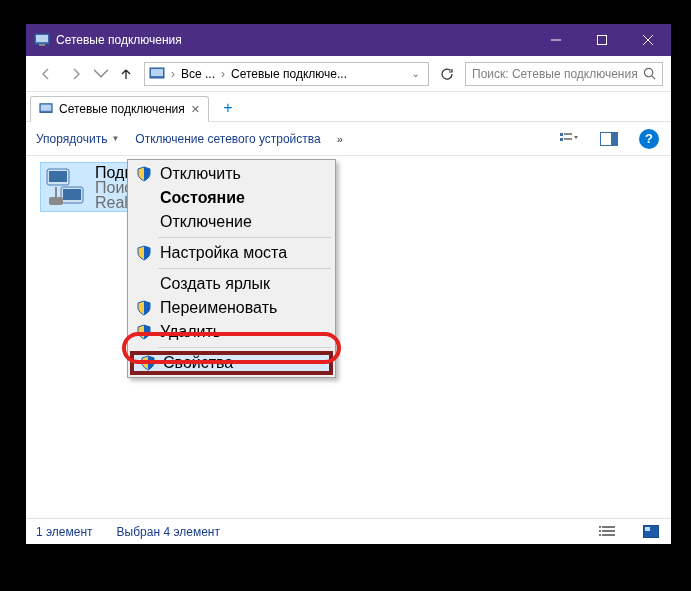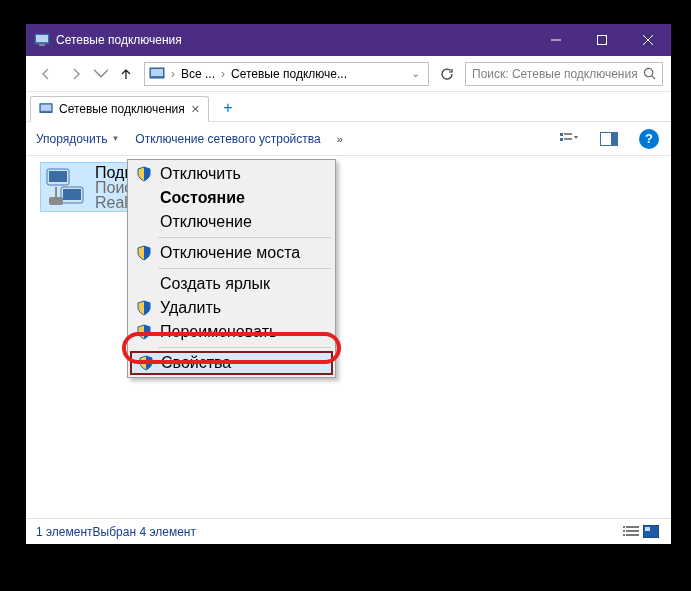--- a/index.html
+++ b/index.html
@@ -46,28 +46,28 @@
 .conn-item { position: absolute; left: 14px; top: 6px; width: 250px; height: 50px; display: flex; gap: 8px; padding: 2px; }
 .conn-item.selected { background: #cce8ff; border: 1px solid #99d1ff; }
 .conn-icon { width: 44px; height: 44px; }
 .conn-text { font-size: 16px; line-height: 15px; overflow: hidden; white-space: nowrap; }
 .conn-text .l1 { color: #000; }
 .conn-text .l2, .conn-text .l3 { color: #6d6d6d; }
 
 
 .ctx { position: absolute; left: 101px; top: 3px; width: 209px; background: #f0f0f0; border: 1px solid #a0a0a0; box-shadow: 3px 3px 4px rgba(0,0,0,0.25); padding: 2px; font-size: 16px; }
 .ctx-item { height: 24px; display: flex; align-items: center; padding-left: 30px; position: relative; }
-.ctx-item.hover { background: #d8eaf9; border: 2px solid #7f1d1d; padding-left: 29px; }
+.ctx-item.hover { background: #d8eaf9; border: 4px solid #7f1d1d; padding-left: 29px; }
 .ctx-item .shield { position: absolute; left: 6px; width: 16px; height: 16px; }
 .ctx-item.bold { font-weight: bold; }
 .ctx-sep { height: 1px; background: #d0d0d0; margin: 3px 2px 3px 28px; }
 .ctx-highlight { position: absolute; border: 4px solid #e62020; border-radius: 16px; pointer-events: none; }
 
 
-.statusbar { height: 26px; border-top: 1px solid #e0e0e0; display: flex; align-items: center; font-size: 12px; padding: 0 10px; }
+.statusbar { height: 26px; border-top: 1px solid #e0e0e0; display: flex; align-items: center; font-size: 12px; padding: 0 10px; gap: 24px; }
 .statusbar .sb-text { color: #1a3e8c; }
 .sb-spacer { flex: 1; }
 .sb-icon { width: 20px; height: 16px; display: flex; align-items: center; justify-content: center; }
 </style>
 </head>
 <body>
 
 <div class="frame">
 <div class="window">
 
@@ -215,39 +215,39 @@
       </div>
       <div class="ctx-item">
         <span>Отключение</span>
       </div>
       <div class="ctx-sep"></div>
       <div class="ctx-item">
         <svg class="shield" viewBox="0 0 16 16">
               <path d="M8 1 L14 3 V8 C14 12 8 15 8 15 C8 15 2 12 2 8 V3 Z" fill="#f7c948" stroke="#1560bd"></path>
               <path d="M8 1 L14 3 V8 C14 12 8 15 8 15 V1 Z" fill="#1560bd"></path>
             </svg>
-        <span>Отключение моста</span>
+        <span>Настройка моста</span>
       </div>
       <div class="ctx-sep"></div>
       <div class="ctx-item">
         <span>Создать ярлык</span>
       </div>
       <div class="ctx-item">
         <svg class="shield" viewBox="0 0 16 16">
               <path d="M8 1 L14 3 V8 C14 12 8 15 8 15 C8 15 2 12 2 8 V3 Z" fill="#f7c948" stroke="#1560bd"></path>
               <path d="M8 1 L14 3 V8 C14 12 8 15 8 15 V1 Z" fill="#1560bd"></path>
             </svg>
+        <span>Переименовать</span>
+      </div>
+      <div class="ctx-item">
+        <svg class="shield" viewBox="0 0 16 16">
+              <path d="M8 1 L14 3 V8 C14 12 8 15 8 15 C8 15 2 12 2 8 V3 Z" fill="#f7c948" stroke="#1560bd"></path>
+              <path d="M8 1 L14 3 V8 C14 12 8 15 8 15 V1 Z" fill="#1560bd"></path>
+            </svg>
         <span>Удалить</span>
-      </div>
-      <div class="ctx-item">
-        <svg class="shield" viewBox="0 0 16 16">
-              <path d="M8 1 L14 3 V8 C14 12 8 15 8 15 C8 15 2 12 2 8 V3 Z" fill="#f7c948" stroke="#1560bd"></path>
-              <path d="M8 1 L14 3 V8 C14 12 8 15 8 15 V1 Z" fill="#1560bd"></path>
-            </svg>
-        <span>Переименовать</span>
       </div>
       <div class="ctx-sep"></div>
       <div class="ctx-item hover">
         <svg class="shield" viewBox="0 0 16 16">
               <path d="M8 1 L14 3 V8 C14 12 8 15 8 15 C8 15 2 12 2 8 V3 Z" fill="#f7c948" stroke="#1560bd"></path>
               <path d="M8 1 L14 3 V8 C14 12 8 15 8 15 V1 Z" fill="#1560bd"></path>
             </svg>
         <span>Свойства</span>
       </div>
     </div>

